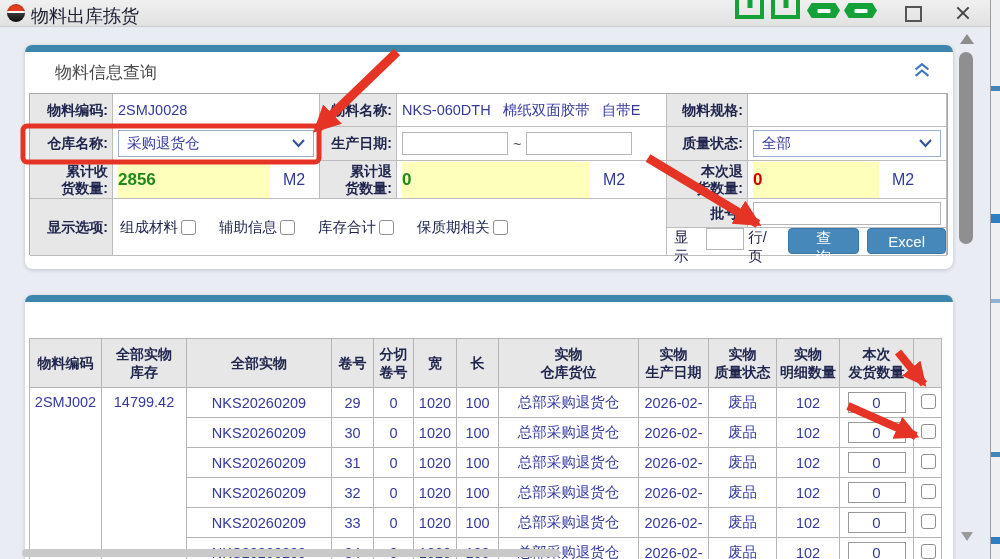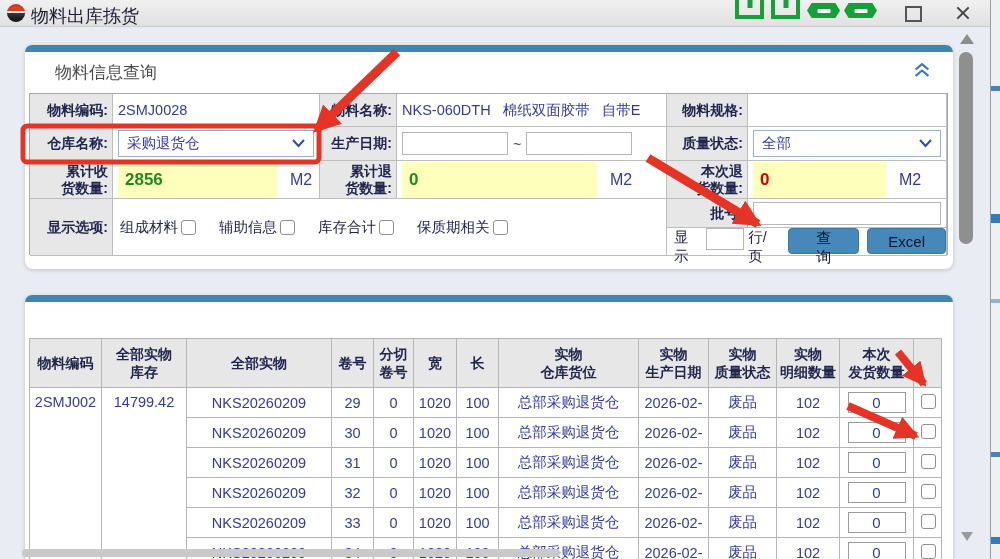--- a/index.html
+++ b/index.html
@@ -48,31 +48,31 @@
     border:1px solid #a9a9a9; }
   #qform > div { box-sizing:border-box; border-right:1px solid #bdbdbd; border-bottom:1px solid #bdbdbd; }
   .fl { background:#e7e7e7; font-weight:bold; color:#20264d; font-size:14px; line-height:1.18;
     display:flex; align-items:center; justify-content:flex-end; text-align:right;
     padding:0 4px 0 2px; white-space:pre-line; }
   .fv { background:#fff; display:flex; align-items:center; padding:0 5px; color:#333a9e; font-size:14.5px; overflow:hidden; }
   .fv.pre { white-space:pre; }
   .sel { flex:1; height:25px; border:1px solid #9ab0cc; background:#fff; display:flex; align-items:center;
     justify-content:space-between; padding:0 8px; color:#333a9e; font-size:14.5px; cursor:pointer; }
   .txt { height:23px; border:1px solid #b5b5b5; font-size:14px; color:#333a9e; padding:0 3px; box-sizing:border-box; }
-  .ybox { background:#ffffbc; height:36px; display:flex; align-items:center; padding-left:7px;
+  .ybox { background:#ffffbc; height:36px; display:flex; align-items:center; 
     font-weight:bold; font-size:17px; }
   .g { color:#1e8a1e; } .r { color:#d40000; }
   .unit { margin-left:13px; color:#333a9e; font-size:16px; }
   .chk-area { display:flex; align-items:center; gap:23px; padding-left:7px; }
   .chk { display:flex; align-items:center; color:#20264d; font-size:14.5px; }
   .cb { appearance:none; -webkit-appearance:none; width:15px; height:15px; border:1px solid #8f8f8f;
     border-radius:3px; background:#fff; margin:0 0 0 3px; cursor:pointer; }
   .pgbar { display:flex; align-items:flex-start; padding-left:7px; background:#fff; color:#26264d; font-size:14.5px; }
   .pgnum { width:38px; height:22px; border:1px solid #b5b5b5; margin:0 4px; box-sizing:border-box; }
-  .btn { background:#4788ba; color:#0f172a; border:1px solid #3b78a6; border-radius:4px; height:26px;
+  .btn { background:#4788ba; color:#ffffff; border:1px solid #3b78a6; border-radius:4px; height:26px;
     padding:0 20px; font-size:15px; margin-left:8px; cursor:pointer; font-family:inherit; }
   
   #dtable { position:absolute; left:4px; top:43px; width:912px; border-collapse:collapse; table-layout:fixed; }
   #dtable th, #dtable td { border:1px solid #b5b5b5; }
   #dtable th { background:#e7e7e7; font-weight:bold; color:#20264d; font-size:14px; height:48px;
     white-space:pre-line; line-height:1.3; padding:0 1px; }
   #dtable td { color:#333a9e; font-size:14.5px; text-align:center; height:29px; padding:0 2px;
     overflow:hidden; white-space:nowrap; }
   #dtable td.vtop { vertical-align:top; padding-top:6px; }
   .shipin { width:58px; height:21px; border:1px solid #9a9a9a; text-align:center; font-size:15px;

